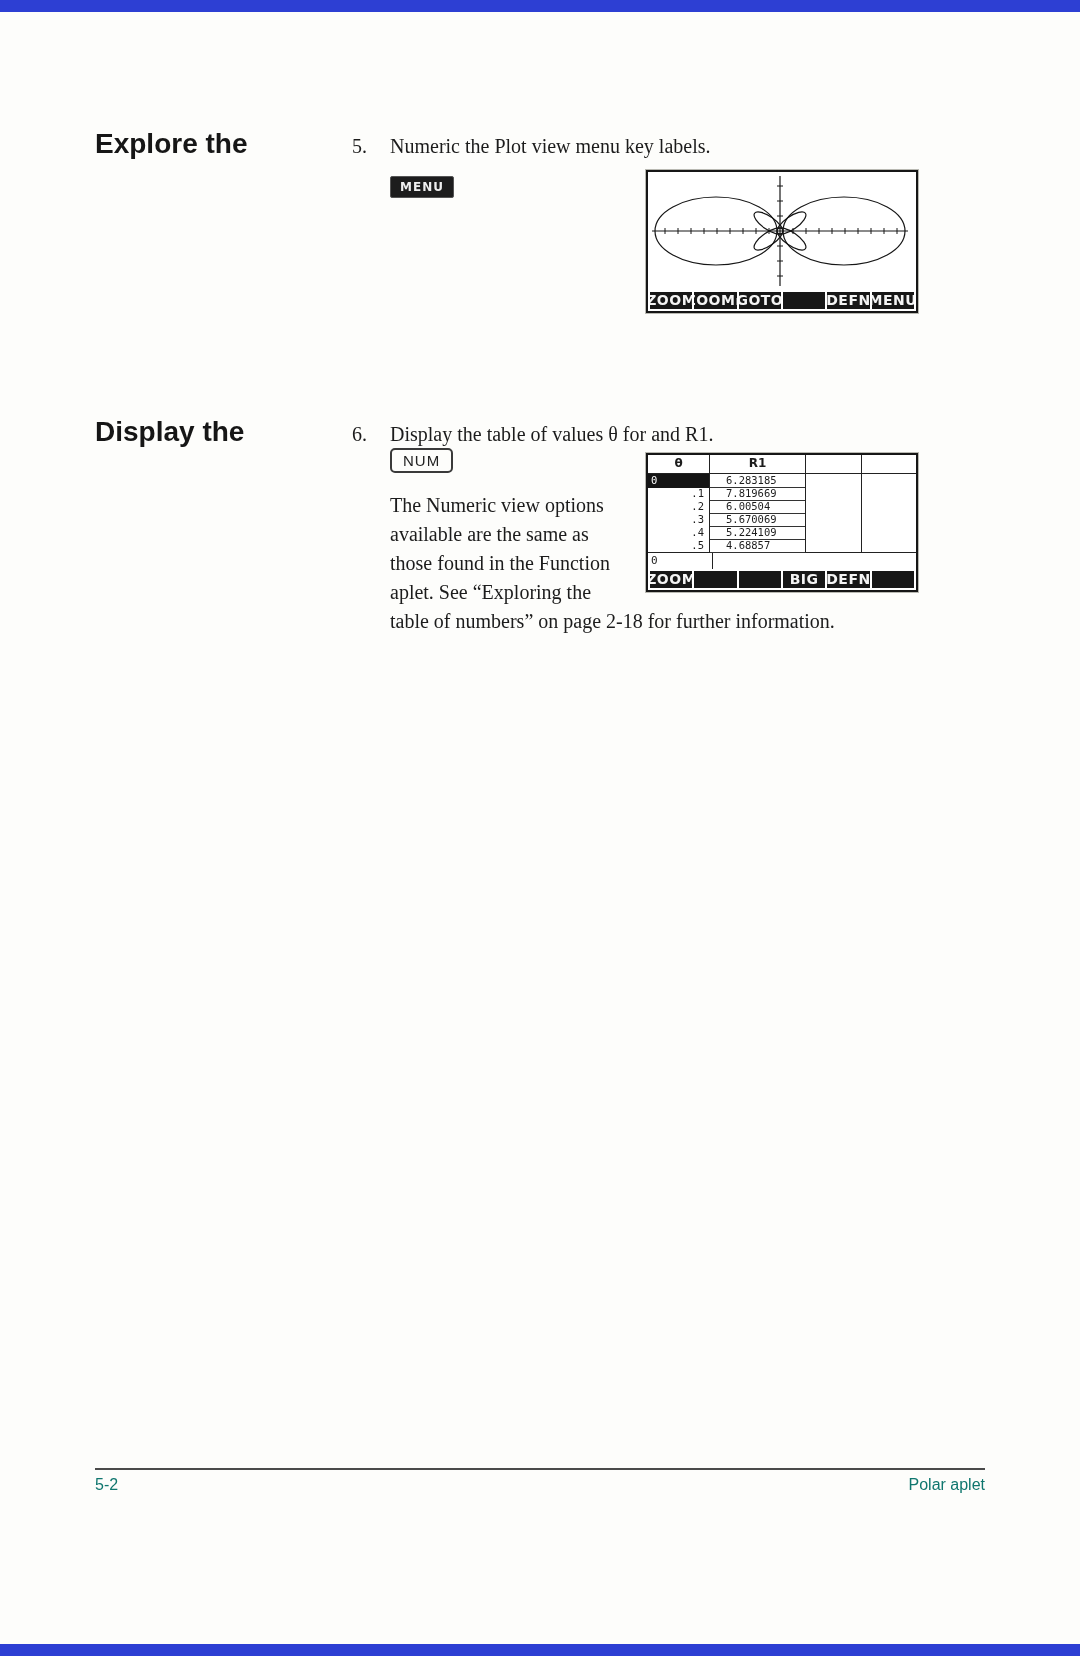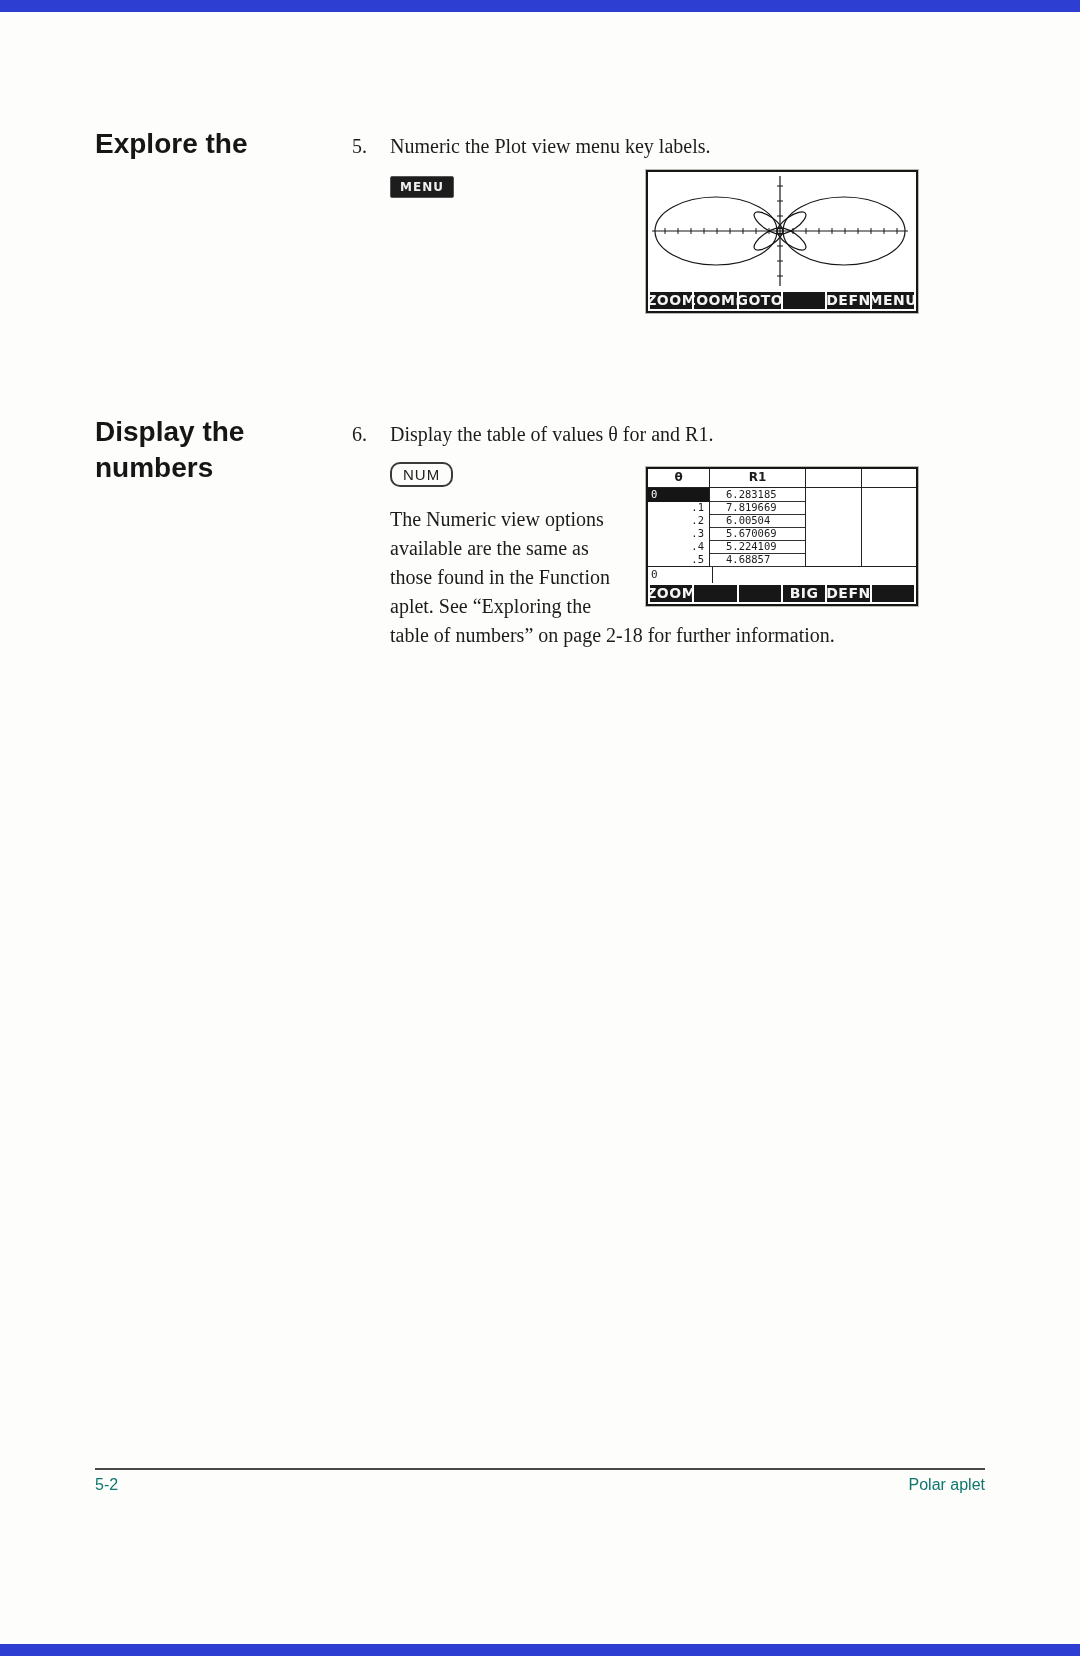--- a/index.html
+++ b/index.html
@@ -25,22 +25,22 @@
   .step-num{width:38px;flex:0 0 38px;}
   .step-text{flex:1;}
 
   .softkey-badge{
     display:inline-block;margin:16px 0 0 38px;
     background:#1d1d1d;color:#efefef;
     font-family:"DejaVu Sans", sans-serif;font-size:12px;font-weight:bold;
     letter-spacing:1px;padding:3px 9px;border:1px solid #555;border-radius:2px;
   }
   .key-badge{
-    display:inline-block;margin:14px 0 0 38px;
-    border:2px solid #3a3a3a;border-radius:10px;background:#fdfdfb;
+    display:inline-block;margin:0 0 0 38px;
+    border:2px solid #3a3a3a;border-radius:5px;background:#fdfdfb;
     font-family:"Liberation Sans", sans-serif;font-size:15px;color:#222;
     padding:2px 11px;letter-spacing:1px;
   }
   .body-flow{
     margin:18px 0 0 38px;width:528px;
     font-size:20px;line-height:1.45;
   }
   .screen-float{float:right;margin:-46px 0 12px 16px;}
 
   
@@ -160,21 +160,20 @@
             <div class="key">DEFN</div>
             <div class="key">MENU</div>
           </div>
         </div>
       </div>
     </div>
   </div>
 
   <div class="left-heading" style="top:414px;">
     <div>Display the</div>
-    <div>numbers</div>
   </div>
 
   <div class="section" style="top:420px;">
     <div class="step-row">
       <div class="step-num">6.</div>
       <div class="step-text">Display the table of values θ for and R1.</div>
     </div>
 
     <span class="key-badge">NUM</span>
 

